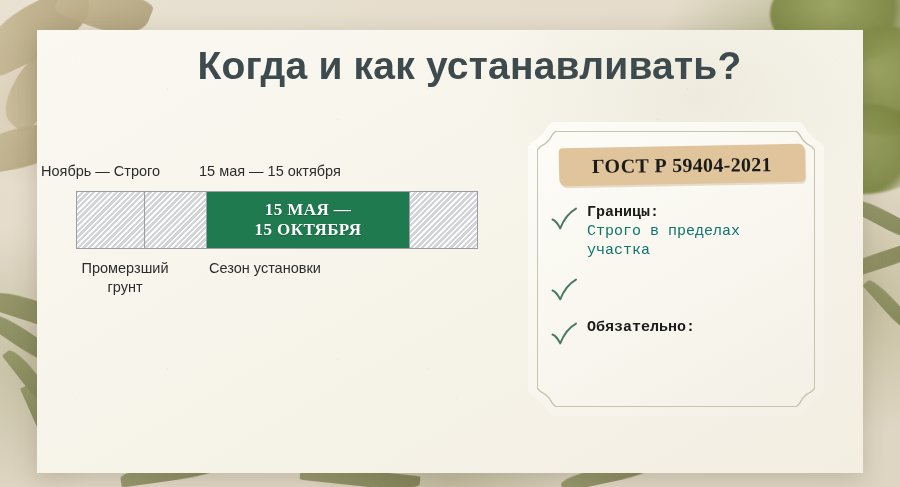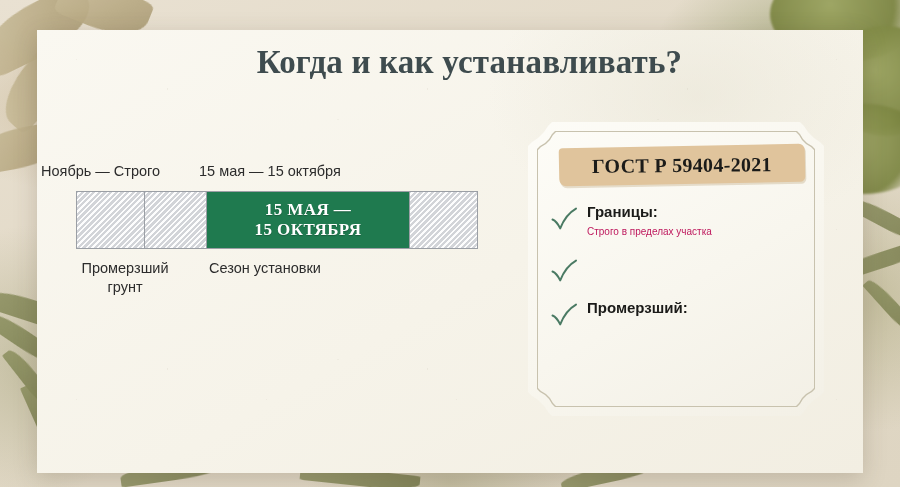--- a/index.html
+++ b/index.html
@@ -68,23 +68,23 @@
       linear-gradient(-63deg, rgba(170,160,140,.10) 0 1px, transparent 1px 100%) 40px 200px/190px 170px,
       linear-gradient(20deg, rgba(170,160,140,.09) 0 1px, transparent 1px 100%) 300px 330px/320px 120px;
     pointer-events:none;
   }
 
   
   #page-title {
     position:absolute;
     left:0; right:0; top:44px;
     text-align:center;
-    font-family:Liberation Serif, serif;
+    font-family:Liberation Sans, sans-serif;
     font-weight:700;
-    font-size:33px;
+    font-size:39px;
     letter-spacing:.2px;
     color:#3e4b4e;
     z-index:3;
     margin-left:39px;
   }
 
   
   #timeline-block {
     position:absolute;
     left:39px; top:163px;
@@ -242,37 +242,38 @@
   #gost-list {
     margin-top:18px;
     display:flex;
     flex-direction:column;
     gap:13px;
   }
   .gost-item {
     display:flex;
     align-items:flex-start;
     gap:9px;
+    font-family:Liberation Mono, monospace;
   }
   .check-icon {
     flex:0 0 auto;
     width:28px; height:26px;
     margin-top:5px;
   }
   .check-icon svg { display:block; }
   .gost-text { padding-top:1px; }
   .gost-term {
     font-size:15px;
     font-weight:700;
     color:#1b1b19;
     line-height:18px;
   }
   .gost-desc {
-    font-size:10px;
-    color:#be185d;
+    font-size:15px;
+    color:#0f766e;
     line-height:19px;
     white-space:pre-line;
   }
 </style>
 </head>
 <body>
 
 <div id="bg-photo">
   <div class="leaf" style="left:-22px; top:4px;    width:118px; height:52px;  transform:rotate(-26deg);"></div>
   <div class="leaf" style="left:-10px; top:58px;   width:104px; height:46px;  transform:rotate(-48deg);"></div>
@@ -353,19 +354,19 @@
         </span>
       </div>
 
       <div class="gost-item">
         <span class="check-icon">
           <svg width="28" height="26" viewBox="0 0 28 26" fill="none">
             <path d="M2.5 12.5 C5 13.5 8 16.8 10.2 21.4 C13.5 13 19 5.6 26 1.6" stroke="#4a7a63" stroke-width="2" stroke-linecap="round" stroke-linejoin="round"></path>
           </svg>
         </span>
         <span class="gost-text">
-          <span class="gost-term">Промерзший:</span><br>
+          <span class="gost-term">Обязательно:</span><br>
         </span>
       </div>
 
     </div>
   </div>
 </div>
 
 </body></html>

